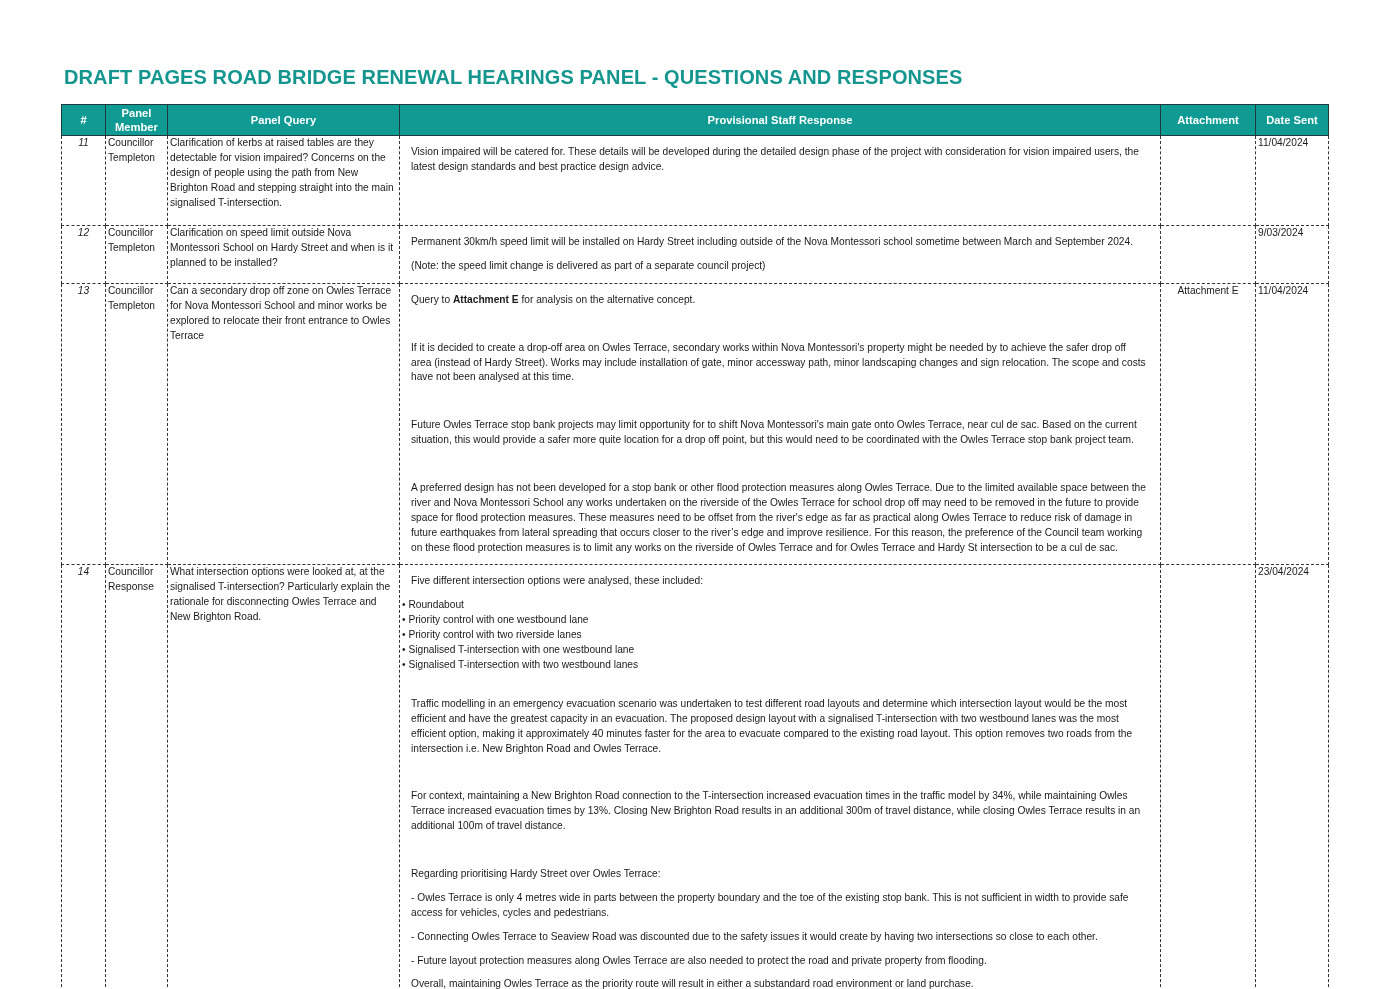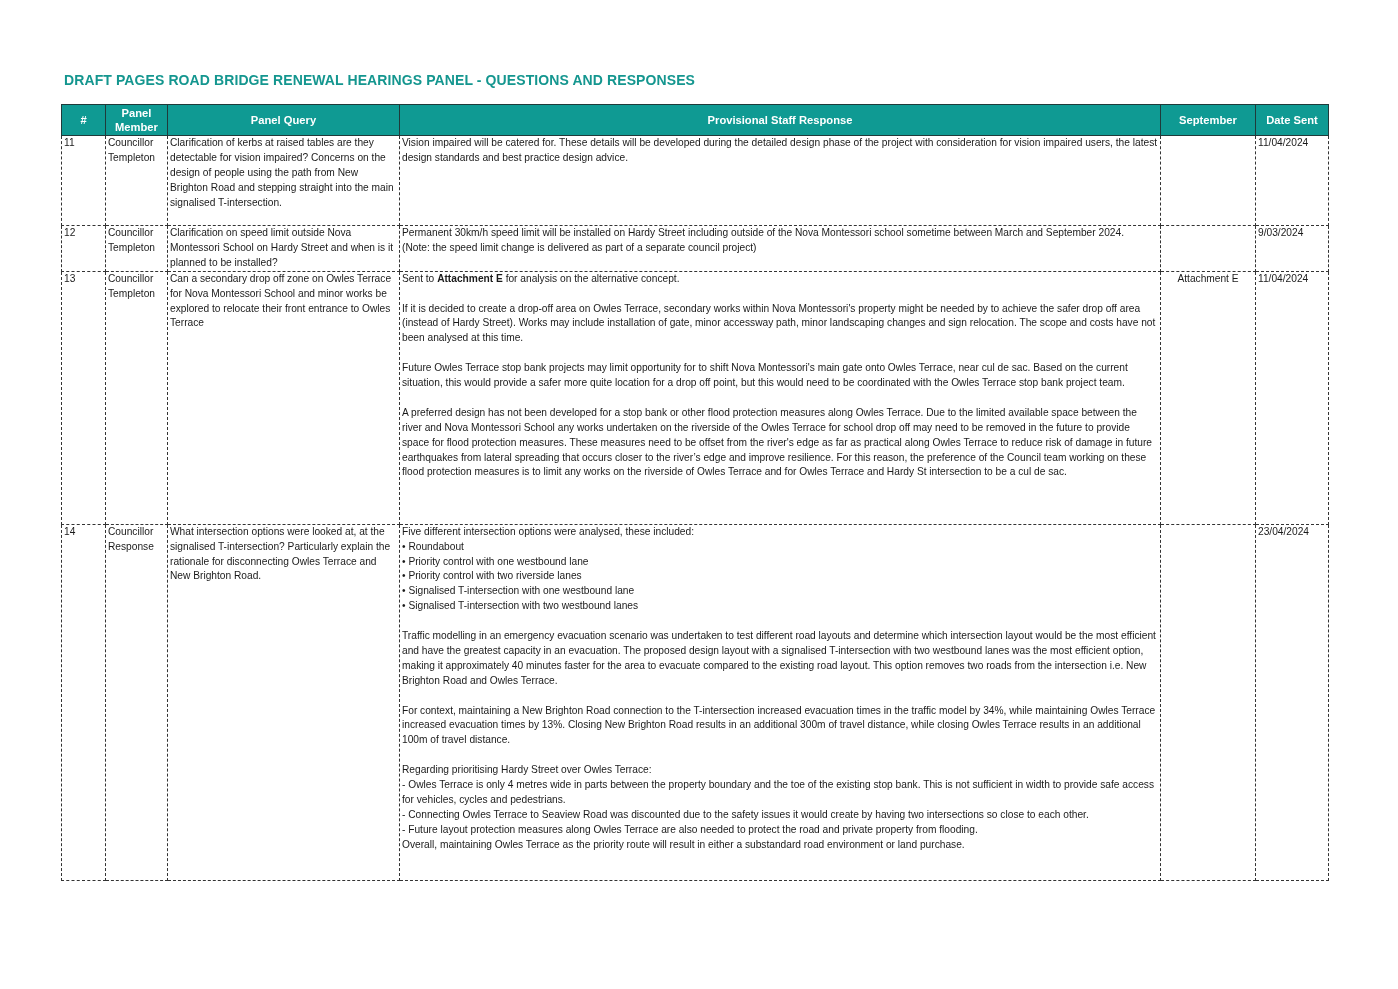--- a/index.html
+++ b/index.html
@@ -1,28 +1,28 @@
 <!DOCTYPE html>
 <html><head>
 <meta charset="utf-8">
 <style>
   html, body { margin: 0; padding: 0; background: #ffffff; }
   body { width: 1398px; height: 989px; position: relative; overflow: hidden;
          font-family: "Liberation Sans", sans-serif; color: #1a1a1a; }
-  .title { position: absolute; left: 64px; top: 66px; font-size: 14px; font-weight: bold;
-           color: #14968f; letter-spacing: 0.1px; white-space: nowrap; margin-top: 6px; }
+  .title { position: absolute; left: 64px; top: 66px; font-size: 20px; font-weight: bold;
+           color: #14968f; letter-spacing: 0.1px; white-space: nowrap; }
   table.qr { position: absolute; left: 61px; top: 104px; width: 1267px; border-collapse: collapse;
              table-layout: fixed; font-size: 10.2px; line-height: 14.9px; }
   table.qr th { background: #0f9a93; color: #ffffff; font-weight: bold; font-size: 11.2px;
                 line-height: 14px; border: 1.5px solid #1f3a3a; height: 30px; padding: 0 2px; text-align: center; vertical-align: middle; }
   table.qr td { border: 1px dashed #333333; vertical-align: top; padding: 0 2px 0 2px; white-space: normal; }
-  td.num { text-align: left; }
+  td.num { text-align: center; font-style: italic; }
   td.date { text-align: left; }
   td.att { text-align: center; }
-  .para { margin: 0; }
+  .para { margin: 9px; }
   .gap { height: 14.9px; }
   .bullet { margin: 0; }
   b.inline { font-weight: bold; }
   tr.r11 td { height: 89px; }
   tr.r12 td { height: 43px; }
   tr.r13 td { height: 252px; }
   tr.r14 td { height: 355px; }
 </style>
 </head>
 <body>
@@ -37,21 +37,21 @@
     <col style="width:761px">
     <col style="width:95px">
     <col style="width:73px">
   </colgroup>
   <thead>
     <tr>
       <th>#</th>
       <th>Panel Member</th>
       <th>Panel Query</th>
       <th>Provisional Staff Response</th>
-      <th>September</th>
+      <th>Attachment</th>
       <th>Date Sent</th>
     </tr>
   </thead>
   <tbody>
 
     <tr class="r11">
       <td class="num">11</td>
       <td>Councillor Templeton</td>
       <td>Clarification of kerbs at raised tables are they detectable for vision impaired? Concerns on the design of people using the path from New Brighton Road and stepping straight into the main signalised T-intersection.</td>
       <td>
@@ -71,21 +71,21 @@
       </td>
       <td class="att"></td>
       <td class="date">9/03/2024</td>
     </tr>
 
     <tr class="r13">
       <td class="num">13</td>
       <td>Councillor Templeton</td>
       <td>Can a secondary drop off zone on Owles Terrace for Nova Montessori School and minor works be explored to relocate their front entrance to Owles Terrace</td>
       <td>
-        <p class="para"><span>Sent to </span><b class="inline">Attachment E</b><span> for analysis on the alternative concept.</span></p>
+        <p class="para"><span>Query to </span><b class="inline">Attachment E</b><span> for analysis on the alternative concept.</span></p>
         <div class="gap"></div>
         <p class="para">If it is decided to create a drop-off area on Owles Terrace, secondary works within Nova Montessori's property might be needed by to achieve the safer drop off area (instead of Hardy Street). Works may include installation of gate, minor accessway path, minor landscaping changes and sign relocation.  The scope and costs have not been analysed at this time.</p>
         <div class="gap"></div>
         <p class="para">Future Owles Terrace stop bank projects may limit opportunity for to shift Nova Montessori's main gate onto Owles Terrace, near cul de sac. Based on the current situation, this would provide a safer more quite location for a drop off point, but this would need to be coordinated with the Owles Terrace stop bank project team.</p>
         <div class="gap"></div>
         <p class="para">A preferred design has not been developed for a stop bank or other flood protection measures along Owles Terrace.  Due to the limited available space between the river and Nova Montessori School any works undertaken on the riverside of the Owles Terrace for school drop off may need to be removed in the future to provide space for flood protection measures.  These measures need to be offset from the river's edge as far as practical along Owles Terrace to reduce risk of damage in future earthquakes from lateral spreading that occurs closer to the river’s edge and improve resilience. For this reason, the preference of the Council team working on these flood protection measures is to limit any works on the riverside of Owles Terrace and for Owles Terrace and Hardy St intersection to be a cul de sac.</p>
       </td>
       <td class="att">Attachment E</td>
       <td class="date">11/04/2024</td>
     </tr>

